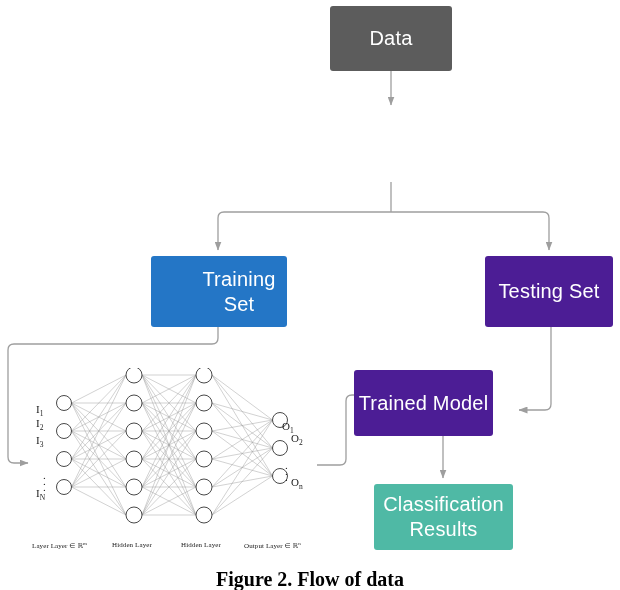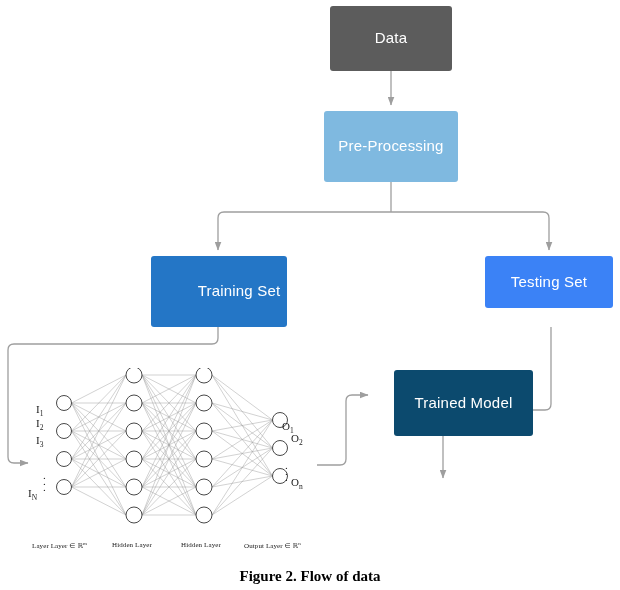--- a/index.html
+++ b/index.html
@@ -18,21 +18,21 @@
     overflow: hidden;
   }
   .node-box {
     position: absolute;
     display: flex;
     align-items: center;
     justify-content: center;
     text-align: center;
     color: #ffffff;
     font-family: "Liberation Sans", sans-serif;
-    font-size: 15px;
+    font-size: 20px;
     line-height: 1.25;
     border-radius: 3px;
     box-sizing: border-box;
     letter-spacing: 0.2px;
     z-index: 3;
   }
   .node-box span { display: block; }
   #svg-links {
     position: absolute;
     left: 0; top: 0;
@@ -79,21 +79,21 @@
     z-index: 5;
   }
   #figure-caption {
     position: absolute;
     left: 0;
     top: 568px;
     width: 620px;
     text-align: center;
     font-family: "Liberation Serif", serif;
     font-weight: bold;
-    font-size: 15px;
+    font-size: 20px;
     color: #000000;
     z-index: 6;
     overflow: hidden;
     height: 22px;
   }
 </style>
 </head>
 <body>
 
 <div id="canvas">
@@ -119,36 +119,39 @@
 
     <path d="M551,327 L551,404 Q551,410 545,410 L519,410" fill="none" stroke="#9e9e9e" stroke-width="1.3" marker-end="url(#arrowhead)"></path>
 
     <path d="M443,436 L443,478" fill="none" stroke="#9e9e9e" stroke-width="1.3" marker-end="url(#arrowhead)"></path>
   </svg>
 
   <div class="node-box" id="box-data" style="left:330px; top:6px; width:122px; height:65px; background:#5c5c5c;">
     <span>Data</span>
   </div>
 
-  <div class="node-box" id="box-preprocessing" style="left:324px; top:111px; width:134px; height:71px; background:#7fb9e0;">
-    <span>Pre-Processing</span>
-  </div>
 
   <div class="node-box" id="box-training" style="left:151px; top:256px; width:136px; height:71px; background:#2476c6;padding-left:40px;">
     <span>Training Set</span>
   </div>
 
-  <div class="node-box" id="box-testing" style="left:485px; top:256px; width:128px; height:52px; background:#3b82f6;">
+  <div class="node-box" id="box-testing" style="left:485px; top:256px; width:128px; height:71px; background:#4c1d95;">
     <span>Testing Set</span>
   </div>
 
-  <div class="node-box" id="box-trained-model" style="left:394px; top:370px; width:139px; height:66px; background:#0c4a6e;">
+  <div class="node-box" id="box-trained-model" style="left:354px; top:370px; width:139px; height:66px; background:#4c1d95;">
     <span>Trained Model</span>
   </div>
 
+  <div class="node-box" id="box-classification" style="left:374px; top:484px; width:139px; height:66px; background:#4fb9a5;">
+    <div>
+      <span>Classification</span>
+      <span>Results</span>
+    </div>
+  </div>
 
   <svg id="svg-nn" viewBox="0 0 310 195" xmlns="http://www.w3.org/2000/svg">
     <g id="nn-edges" stroke="#9b9b9b" stroke-width="0.45" fill="none">
         <line x1="53.5" y1="35" x2="108" y2="7"></line>
         <line x1="53.5" y1="35" x2="108" y2="35"></line>
         <line x1="53.5" y1="35" x2="108" y2="63"></line>
         <line x1="53.5" y1="35" x2="108" y2="91"></line>
         <line x1="53.5" y1="35" x2="108" y2="119"></line>
         <line x1="53.5" y1="35" x2="108" y2="147"></line>
         <line x1="53.5" y1="63" x2="108" y2="7"></line>
@@ -249,21 +252,21 @@
 
   <div class="nn-label io-label" style="left:36px; top:403px;">
     <span>I</span><span class="sub">1</span>
   </div>
   <div class="nn-label io-label" style="left:36px; top:417px;">
     <span>I</span><span class="sub">2</span>
   </div>
   <div class="nn-label io-label" style="left:36px; top:434px;">
     <span>I</span><span class="sub">3</span>
   </div>
-  <div class="nn-label io-label" style="left:28px; top:487px;">
+  <div class="nn-label io-label" style="left:36px; top:487px;">
     <span>I</span><span class="sub">N</span>
   </div>
   <div class="vdots" style="left:43px; top:472px;">
     <div>.</div>
       <div>.</div>
       <div>.</div>
   </div>
 
   <div class="nn-label io-label" style="left:282px; top:420px;">
     <span>O</span><span class="sub">1</span>

